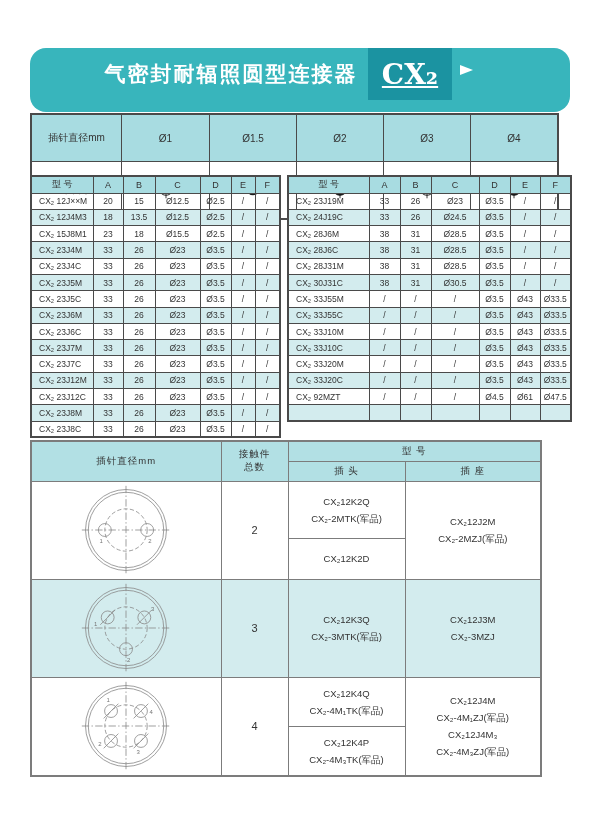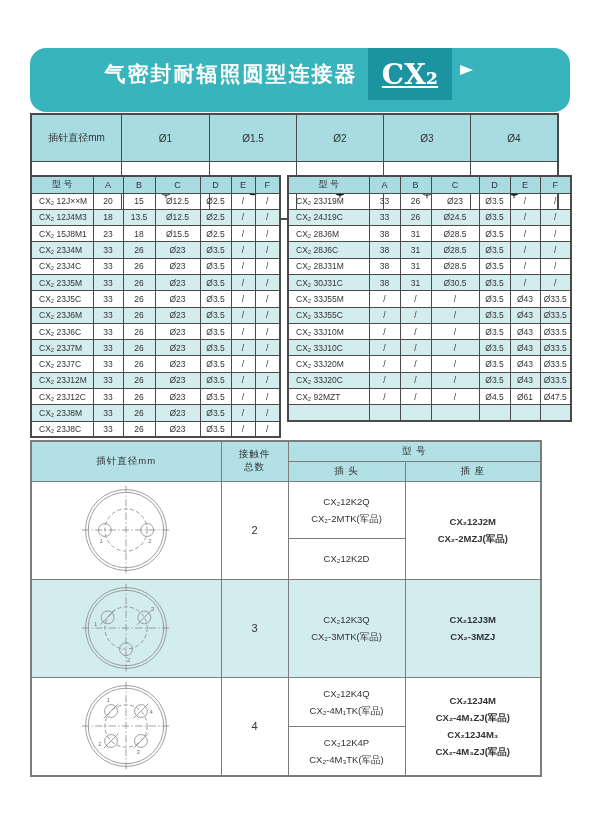--- a/index.html
+++ b/index.html
@@ -47,21 +47,21 @@
   .contact thead tr{height:20px;background:#b2e0e4;}
   .contact thead th{font-weight:normal;font-size:9.5px;letter-spacing:1px;}
   .contact tbody tr{height:98px;}
   .contact tbody tr:nth-child(even){background:#d3ecee;}
   .count-cell{font-size:11px;}
   .plug-cell{padding:0;vertical-align:top;margin-top:37px;}
   .plug-wrap{display:flex;flex-direction:column;min-height:97px;height:100%;}
   .plug-wrap .subcell{flex:1;display:flex;flex-direction:column;justify-content:center;align-items:center;}
   .plug-wrap .subcell+.subcell{border-top:1px solid #7c7c7c;}
   .subcell div,.socket-wrap div{line-height:17px;white-space:nowrap;}
-  .socket-wrap{display:flex;flex-direction:column;justify-content:center;align-items:center;min-height:97px;font-weight:bold;}
+  .socket-wrap{display:flex;flex-direction:column;justify-content:center;align-items:center;min-height:97px;}
   .diag-cell svg{vertical-align:middle;}
 </style>
 </head>
 <body>
 
 <div class="band">
   <div class="band-title">气密封耐辐照圆型连接器</div>
   <div class="model-badge">CX₂</div>
   <div class="band-arrow"></div>
 </div>

